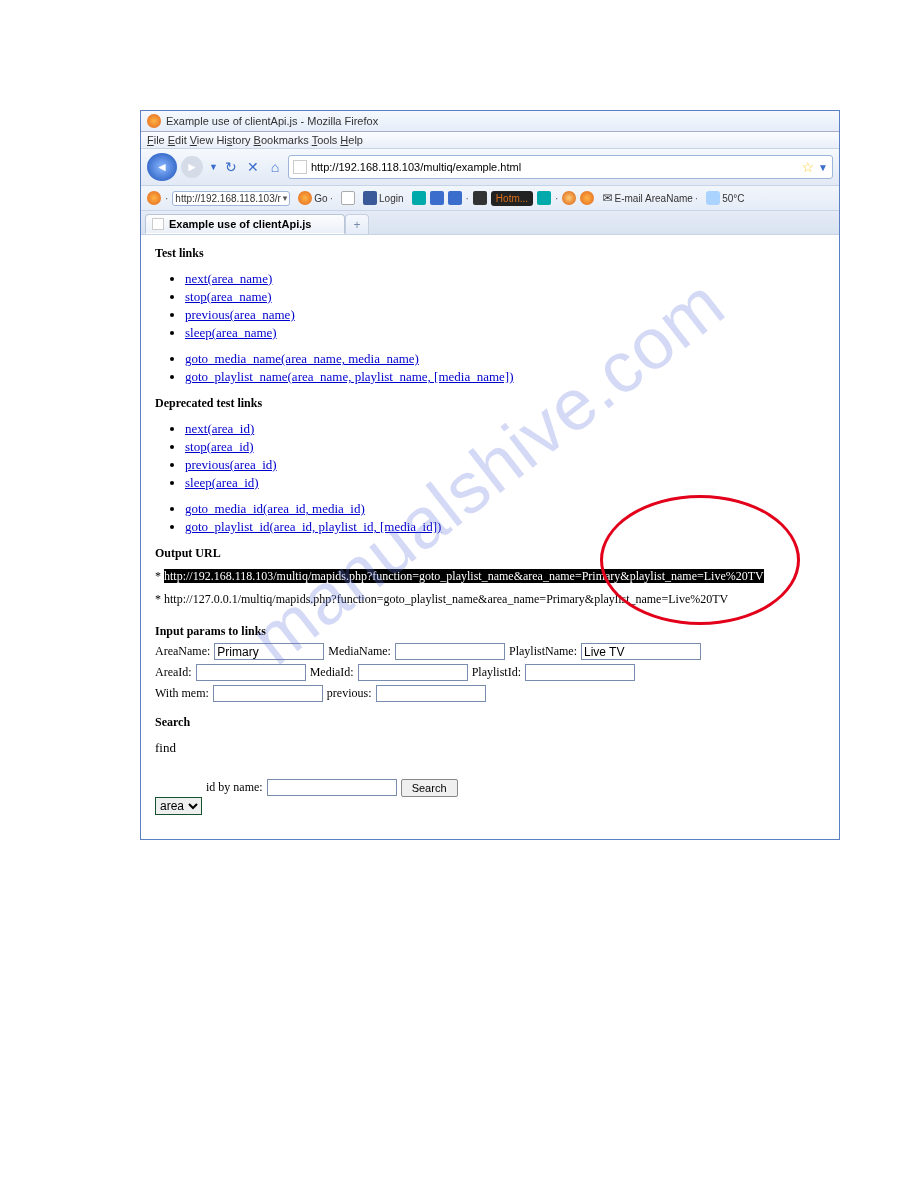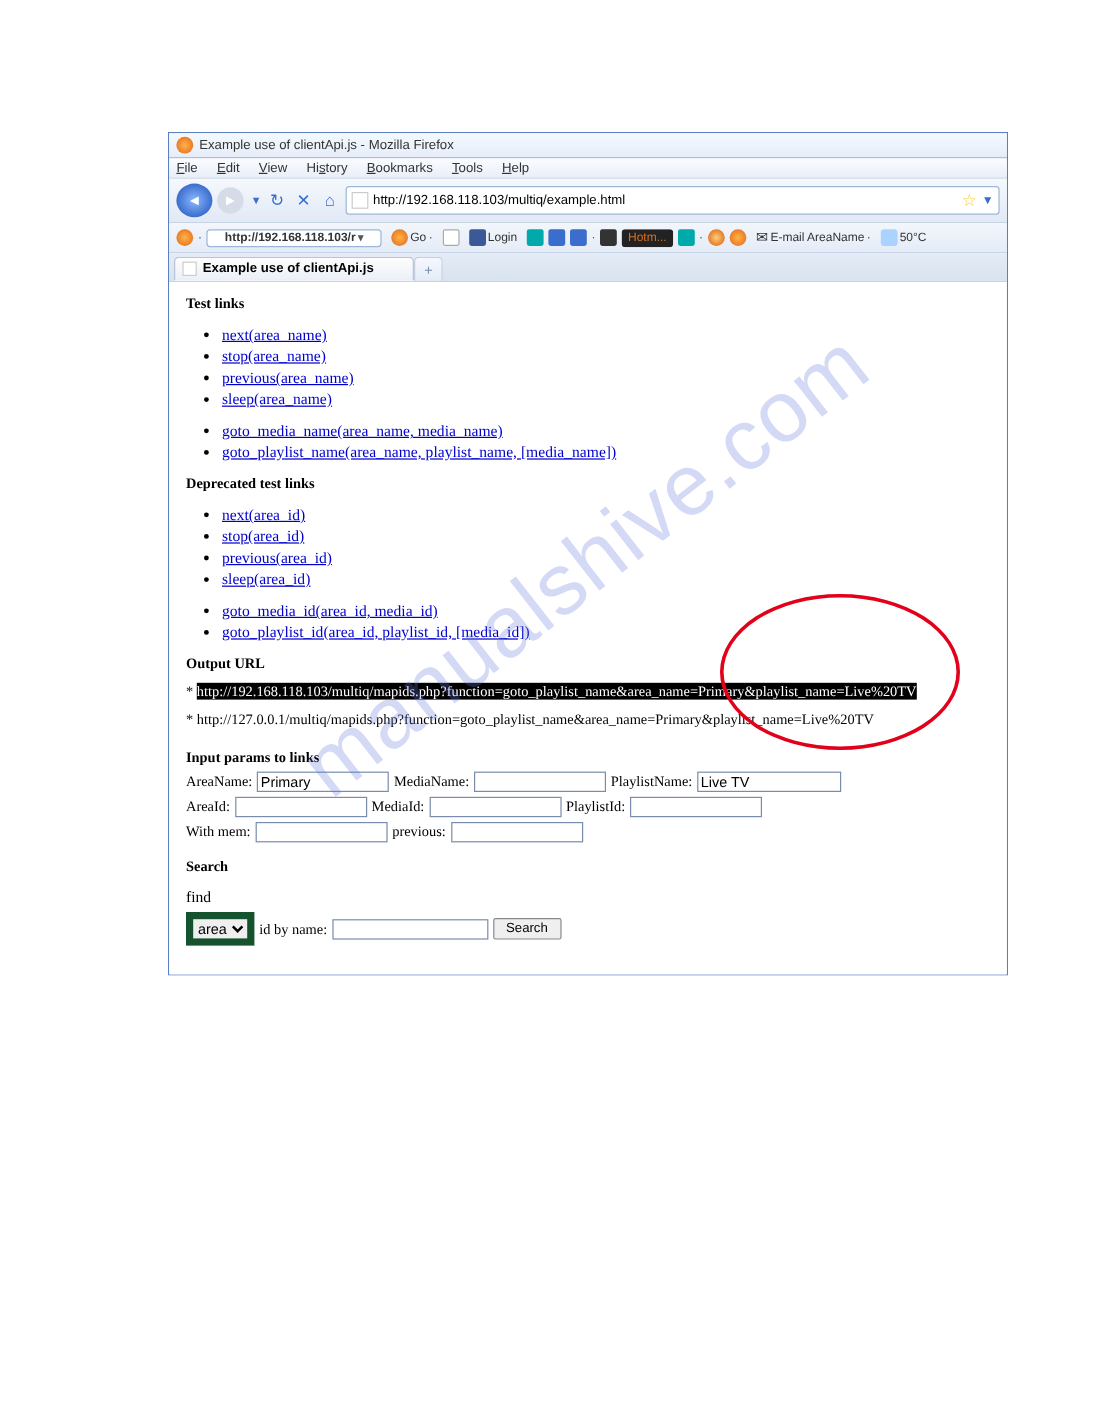--- a/index.html
+++ b/index.html
@@ -27,21 +27,21 @@
 }
 .ff-icon {
   width: 14px; height: 14px; border-radius: 50%;
   background: radial-gradient(#ffb347, #e2641a);
   display: inline-block;
 }
 .menubar {
   background: linear-gradient(#fafcff, #e9eef8);
   padding: 2px 6px;
   display: flex;
-  gap: 16px;
+  gap: 3px;
   font-size: 11px;
   color: #333;
   border-bottom: 1px solid #c5d5e5;
 }
 .menubar span { cursor: default; }
 .menubar u { text-decoration: underline; }
 .navbar {
   background: linear-gradient(#f5f9fd, #e2e9f5);
   padding: 4px 6px;
   display: flex;
@@ -92,21 +92,21 @@
   font-size: 10px;
   border-bottom: 1px solid #c5d5e5;
   color:#333;
   overflow:hidden;
 }
 .bkm-item {
   display:inline-flex; align-items:center; gap:2px;
   padding: 1px 3px; border:1px solid transparent; border-radius:3px;
   white-space:nowrap;
 }
-.bkm-item.select { border-color:#9db6d9; background:#fff; padding:1px 14px;font-weight:bold; }
+.bkm-item.select { border-color:#9db6d9; background:#fff; padding:1px 2px; }
 .bkm-icon { width:14px;height:14px;display:inline-block;border-radius:2px;background:#3a6dcc; }
 .bkm-icon.orange{background:radial-gradient(#ffb347,#e2641a);border-radius:50%;}
 .bkm-icon.blue{background:#3a6dcc;}
 .bkm-icon.teal{background:#0aa;}
 .bkm-icon.white{background:#fff;border:1px solid #aaa;}
 .bkm-icon.fb{background:#3b5998;}
 .bkm-email { font-size:10px; }
 .weather { display:flex;align-items:center;gap:2px; }
 .weather-icon{width:14px;height:14px;background:#aad4ff;border-radius:3px;}
 
@@ -153,21 +153,21 @@
 }
 .form-row { margin-top:4px; display:flex; align-items:center; gap:4px; flex-wrap:wrap;}
 .form-row label { font-size:12px;text-align:right;}
 .form-row input[type=text] {
   border:1px solid #7a8cad; height:17px; font-size:12px; padding:0 2px;
 }
 .search-area { margin-top:12px; }
 button.search {
   font-size:11px; padding:2px 10px; background:#efefef; border:1px solid #888; border-radius:2px;
 }
-select { border:6px solid #14532d; font-size:12px;}
+select { border:1px solid #14532d; font-size:12px;margin-top:37px;}
 .watermark {
   position:absolute;
   top: 430px;
   left: 200px;
   font-size: 72px;
   color: rgba(100,120,220,0.28);
   transform: rotate(-38deg);
   pointer-events:none;
   font-family: Arial, sans-serif;
   letter-spacing:1px;

